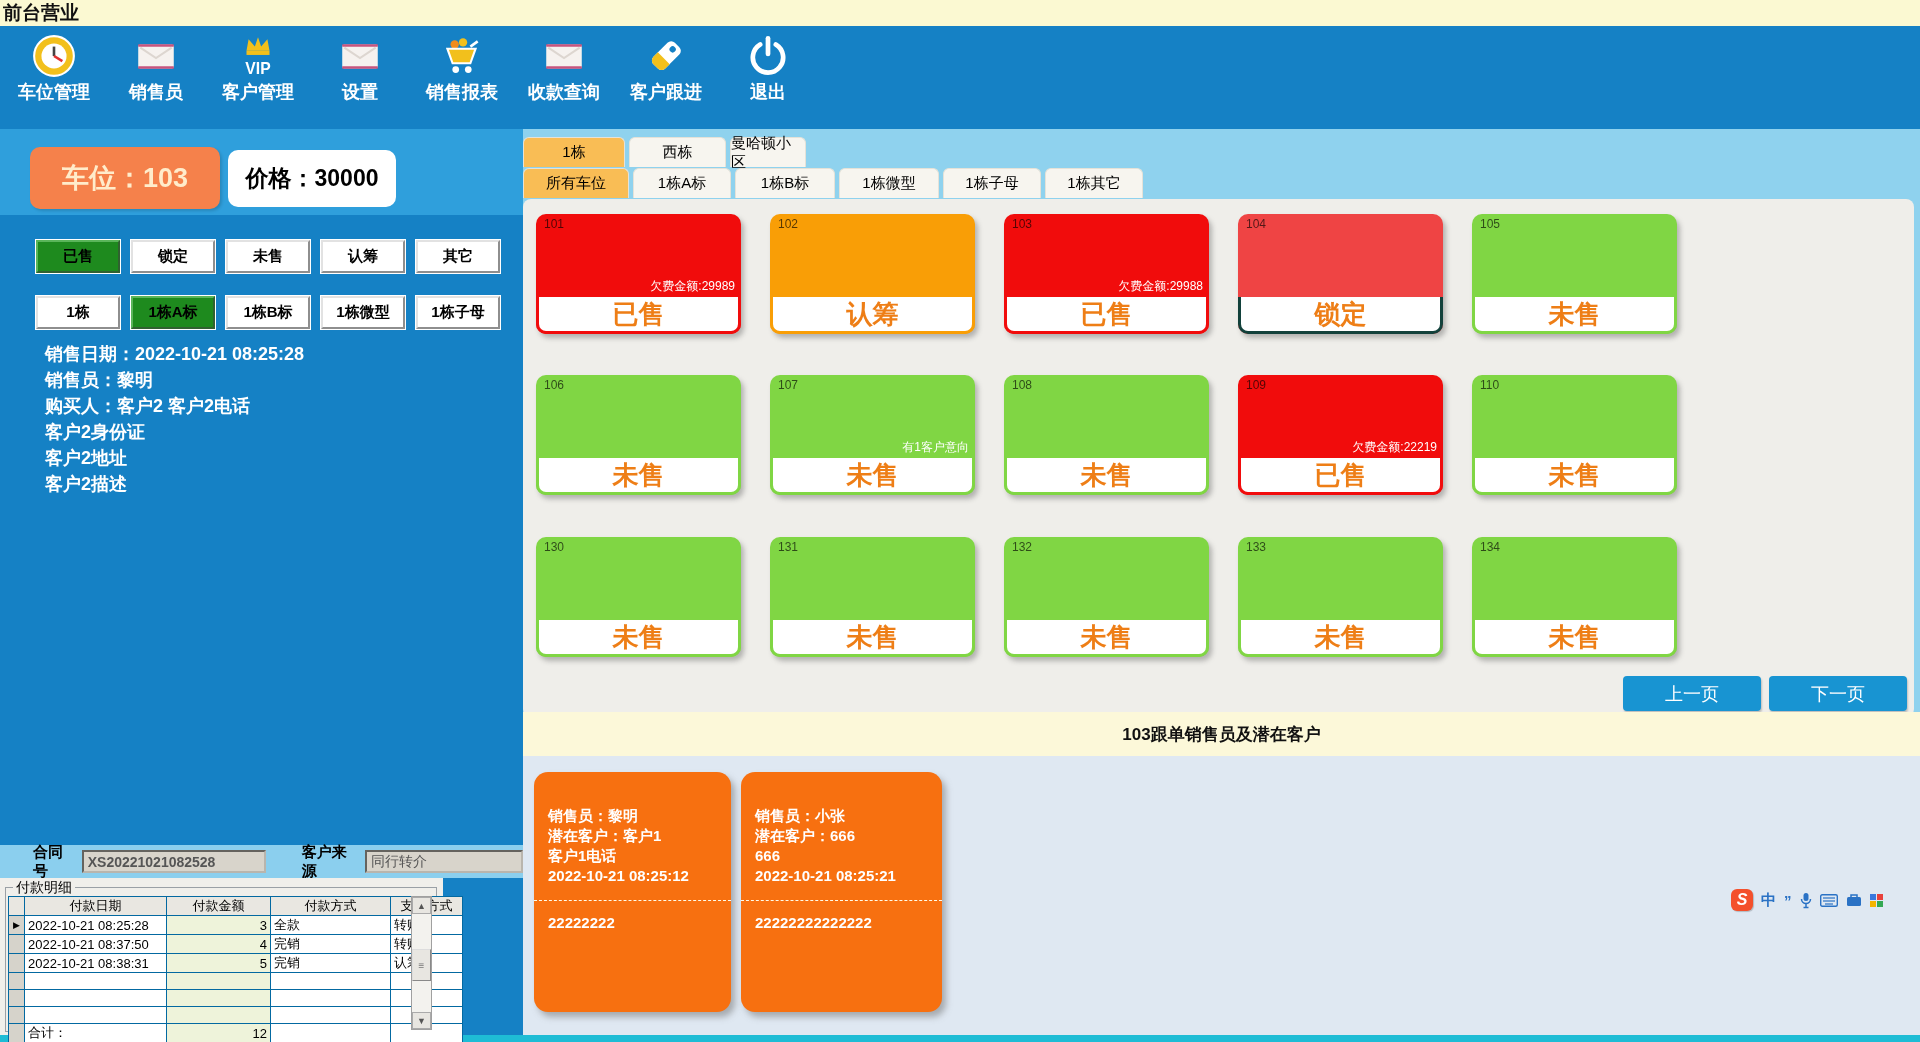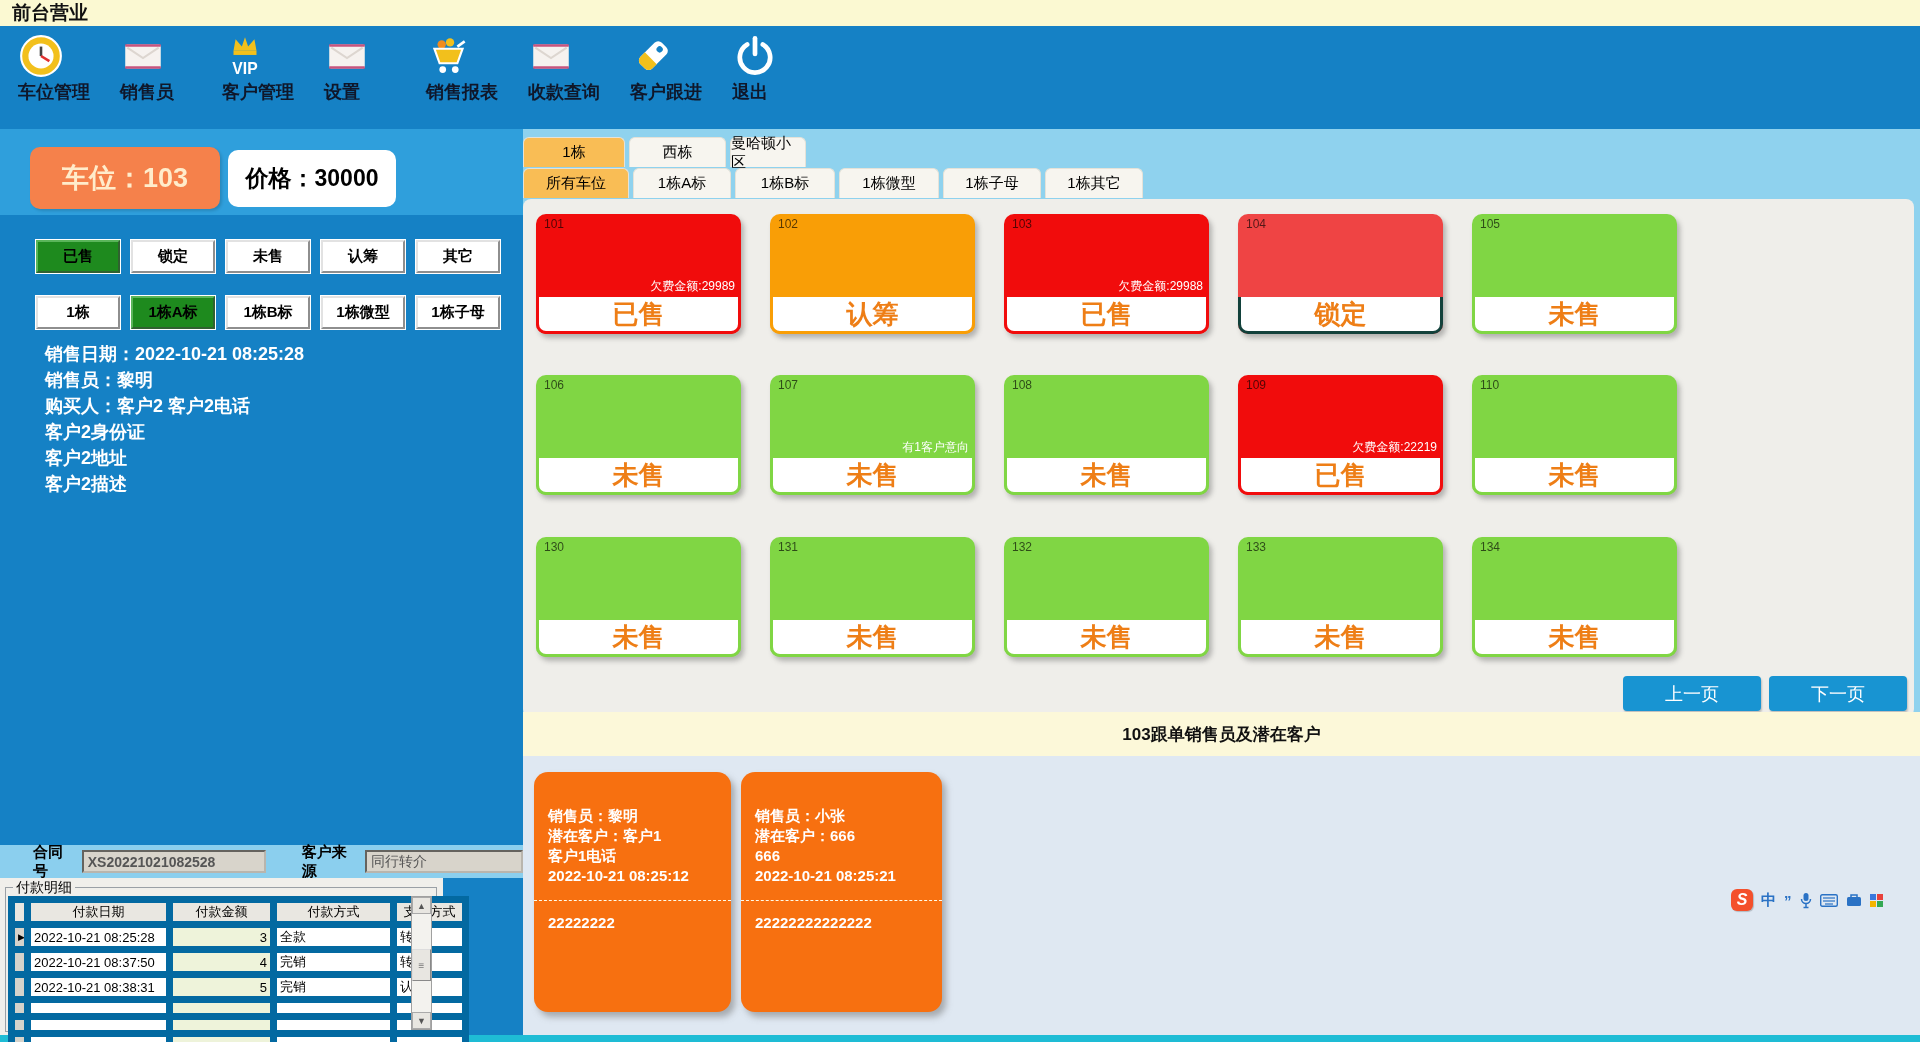--- a/index.html
+++ b/index.html
@@ -5,26 +5,26 @@
   * { margin:0; padding:0; box-sizing:border-box; }
   html,body { width:1920px; height:1042px; }
   body {
     position:relative; overflow:hidden;
     font-family:"Liberation Sans","DejaVu Sans",sans-serif;
     background:#8fd2ee;
   }
   
   .titlebar { position:absolute; left:0; top:0; width:1920px; height:26px;
     background:#fbf9d2; color:#111; font-size:19px; font-weight:bold;
-    line-height:25px; padding-left:12px; }
+    line-height:25px; padding-left:3px; }
   
   .toolbar { position:absolute; left:0; top:26px; width:1920px; height:103px;
     background:#1581c5; display:flex; gap:30px; padding:7px 0 0 18px; }
-  .tb-item { display:flex; flex-direction:column; gap:1px;
-    color:#0f172a; font-weight:bold; font-size:18px; cursor:pointer; min-width:72px; }
+  .tb-item { display:flex; flex-direction:column; align-items:center; gap:1px;
+    color:#ffffff; font-weight:bold; font-size:18px; cursor:pointer; min-width:72px; }
   .tb-item svg { width:46px; height:46px; display:block; }
   
   .left-panel { position:absolute; left:0; top:129px; width:523px; height:906px; background:#1581c5; }
   .lp-band { position:absolute; left:0; top:0; width:523px; height:86px; background:#2f9fdc; }
   .space-chip { position:absolute; left:30px; top:18px; width:190px; height:62px;
     background:#f5814b; border-radius:10px; color:#ffeccb; font-size:27px; font-weight:bold;
     display:flex; align-items:center; justify-content:center; box-shadow:2px 2px 3px rgba(0,0,0,.15); }
   .price-chip { position:absolute; left:228px; top:21px; width:168px; height:57px;
     background:#fff; border-radius:10px; color:#000; font-size:23px; font-weight:bold;
     display:flex; align-items:center; justify-content:center; }
@@ -41,21 +41,21 @@
   .c-label { font-weight:bold; }
   .c-label.l1 { margin-left:33px; } .c-label.l2 { margin-left:36px; }
   .c-input { height:23px; border:2px inset #b9b5ad; background:#d8d4cb; color:#555;
     font-size:14px; padding:0 4px; margin-left:5px; font-family:inherit; }
   .c-input.i1 { width:184px;font-weight:bold; } .c-input.i2 { width:158px; }
   .payments { position:absolute; left:0; top:749px; width:443px; height:157px; background:#f0efeb; }
   .pm-frame { position:absolute; left:5px; top:9px; right:6px; bottom:3px; border:1px solid #9aa0a6; }
   .pm-label { position:absolute; left:13px; top:1px; font-size:14px; background:#f0efeb; padding:0 3px; z-index:2; }
   table.pay { position:absolute; left:8px; top:18px; width:454px; border-collapse:collapse;
     background:#fff; table-layout:fixed; font-size:13px; z-index:2; }
-  table.pay th, table.pay td { border:7px solid #0369a1; height:17px; padding:0 3px;
+  table.pay th, table.pay td { border:1px solid #0369a1; height:17px; padding:0 3px;
     overflow:hidden; white-space:nowrap; font-weight:normal; }
   table.pay th { background:#e9e7e1; height:15px; text-align:center; }
   td.ind { background:#d6d3cb; text-align:center; font-size:9px; padding:0; }
   td.amt { background:#eef3da; text-align:right; }
   tr.tfoot td { height:18px; }
   .pscroll { position:absolute; right:11px; top:18px; width:21px; height:134px;
     border:1px solid #a0a0a0; background:#f3f2ee; z-index:2; }
   .ps-btn { position:absolute; left:0; width:19px; height:17px; background:#e8e6e1;
     border:1px solid #aaa; font-size:9px; color:#555; display:flex; align-items:center;
     justify-content:center; cursor:pointer; }

